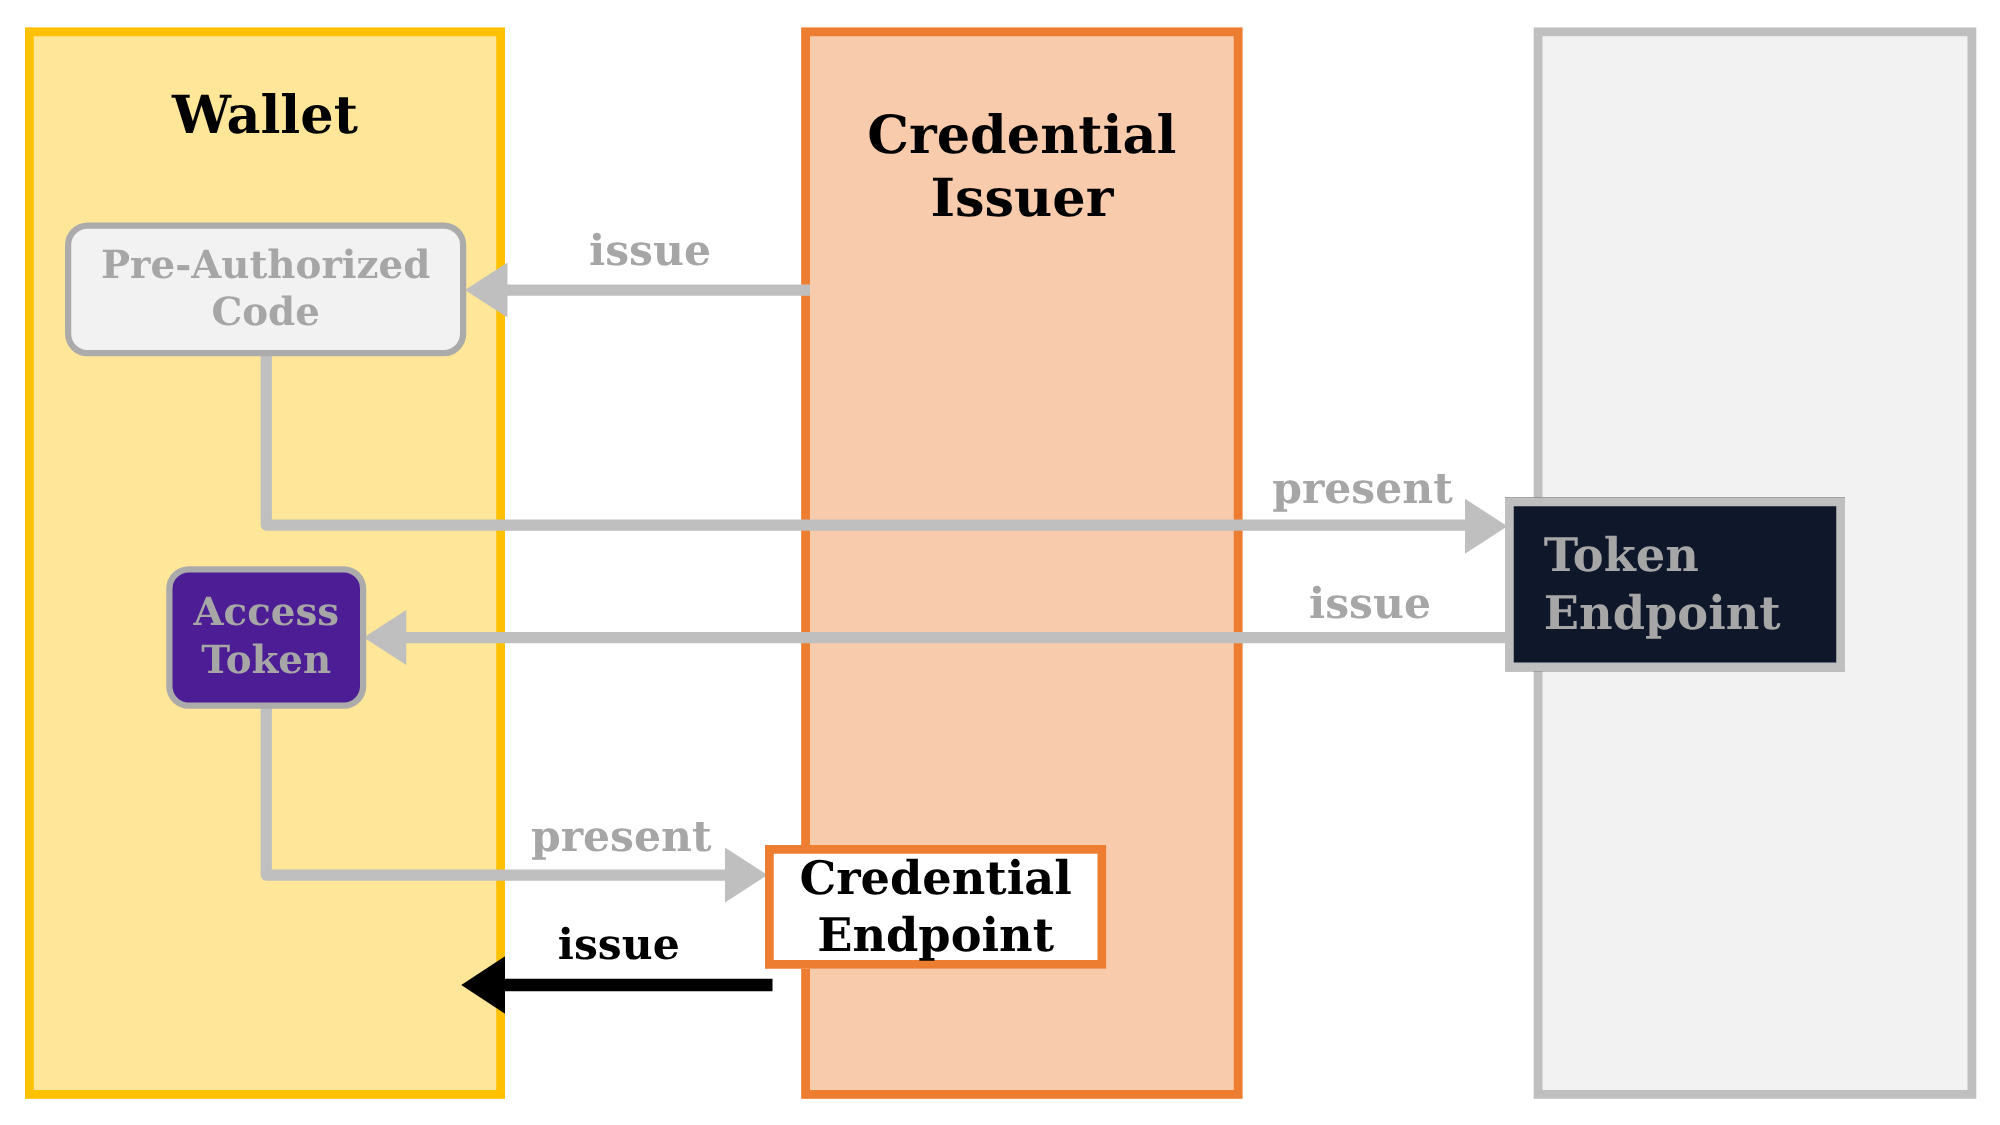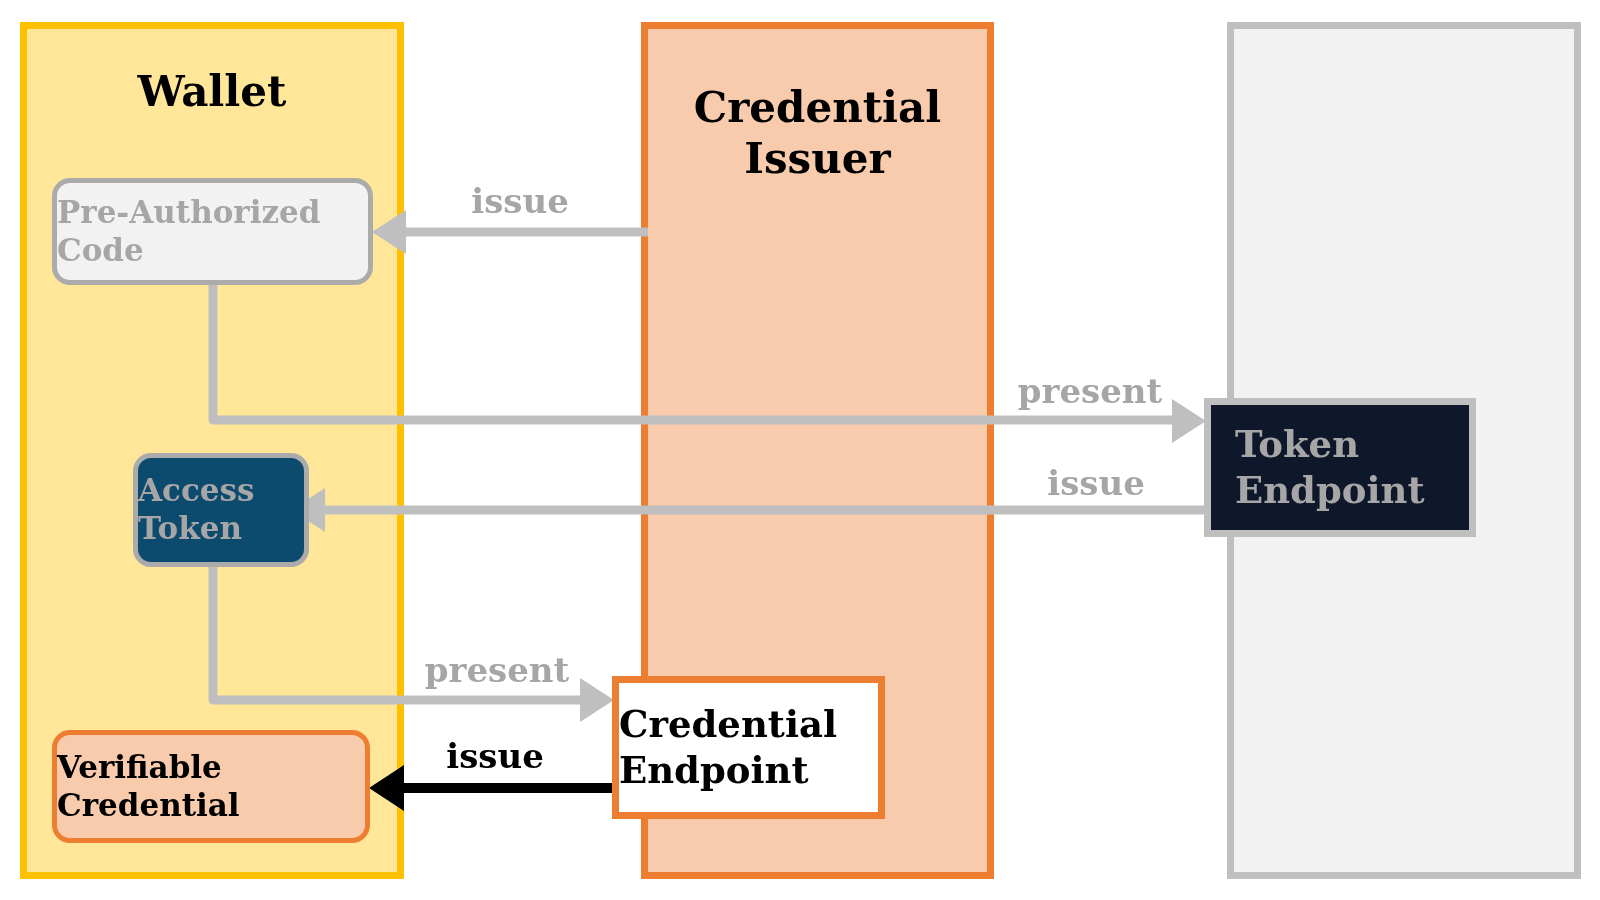--- a/index.html
+++ b/index.html
@@ -10,26 +10,26 @@
   .col{position:absolute;box-sizing:border-box;top:22px;height:857px;}
   .col-wallet{left:20px;width:384px;background:#FFE699;border:7px solid #FFC000;}
   .col-issuer{left:641px;width:353px;background:#F8CBAD;border:7px solid #ED7D31;}
   .col-server{left:1227px;width:354px;background:#F2F2F2;border:7px solid #BFBFBF;}
   .col-title{position:absolute;text-align:center;font-size:42px;line-height:1.22;z-index:4;}
   .t-wallet{left:20px;top:66px;width:384px;color:#000000;}
   .t-issuer{left:641px;top:50px;width:353px;color:#000000;margin-top:32px;}
   .t-server{left:1227px;top:50px;width:354px;color:#A6A6A6;}
   .node{
     position:absolute;box-sizing:border-box;display:flex;align-items:center;justify-content:center;
-    z-index:3;line-height:1.22;
+    text-align:center;z-index:3;line-height:1.22;
   }
   .n-preauth{left:52px;top:178px;width:321px;height:107px;background:#F2F2F2;border:5px solid #ABABAB;border-radius:18px;color:#A6A6A6;font-size:31px;}
-  .n-access{left:133px;top:453px;width:176px;height:114px;background:#0c4a6e;border:5px solid #ABABAB;border-radius:18px;color:#A6A6A6;font-size:31px;}
+  .n-access{left:133px;top:453px;width:160px;height:114px;background:#4c1d95;border:5px solid #ABABAB;border-radius:18px;color:#A6A6A6;font-size:31px;}
   .n-vc{left:52px;top:730px;width:318px;height:113px;background:#F8CBAD;border:5px solid #ED7D31;border-radius:18px;color:#000000;font-size:31px;}
-  .n-credep{left:612px;top:676px;width:273px;height:143px;background:#ffffff;border:7px solid #ED7D31;color:#000000;font-size:37px;}
+  .n-credep{left:612px;top:676px;width:273px;height:99px;background:#ffffff;border:7px solid #ED7D31;color:#000000;font-size:37px;}
   .n-tokep{left:1204px;top:398px;width:272px;height:139px;background:#0f172a;border:7px solid #BFBFBF;color:#A6A6A6;font-size:37px;justify-content:flex-start;text-align:left;padding-left:24px;}
   .edges{position:absolute;left:0;top:0;width:1600px;height:900px;z-index:2;}
   .edge-label{position:absolute;transform:translate(-50%,-50%);font-size:34px;z-index:4;white-space:nowrap;text-align:center;}
   .lbl-gray{color:#A6A6A6;}
   .lbl-black{color:#000000;}
   .l1{left:520px;top:201px;}
   .l2{left:1090px;top:391px;}
   .l3{left:1096px;top:483px;}
   .l4{left:497px;top:670px;}
   .l5{left:495px;top:756px;}
@@ -63,23 +63,20 @@
     <polyline points="618,788 402,788" fill="none" stroke="#000000" stroke-width="10"></polyline>
     <polygon points="369,788 404,765 404,811" fill="#000000"></polygon>
   </svg>
 
   <div class="node n-preauth">
     <span>Pre-Authorized Code</span>
   </div>
   <div class="node n-access">
     <span>Access Token</span>
   </div>
-  <div class="node n-vc">
-    <span>Verifiable Credential</span>
-  </div>
   <div class="node n-credep">
     <span>Credential Endpoint</span>
   </div>
   <div class="node n-tokep">
     <span>Token Endpoint</span>
   </div>
 
   <div class="edge-label lbl-gray l1">issue</div>
   <div class="edge-label lbl-gray l2">present</div>
   <div class="edge-label lbl-gray l3">issue</div>

